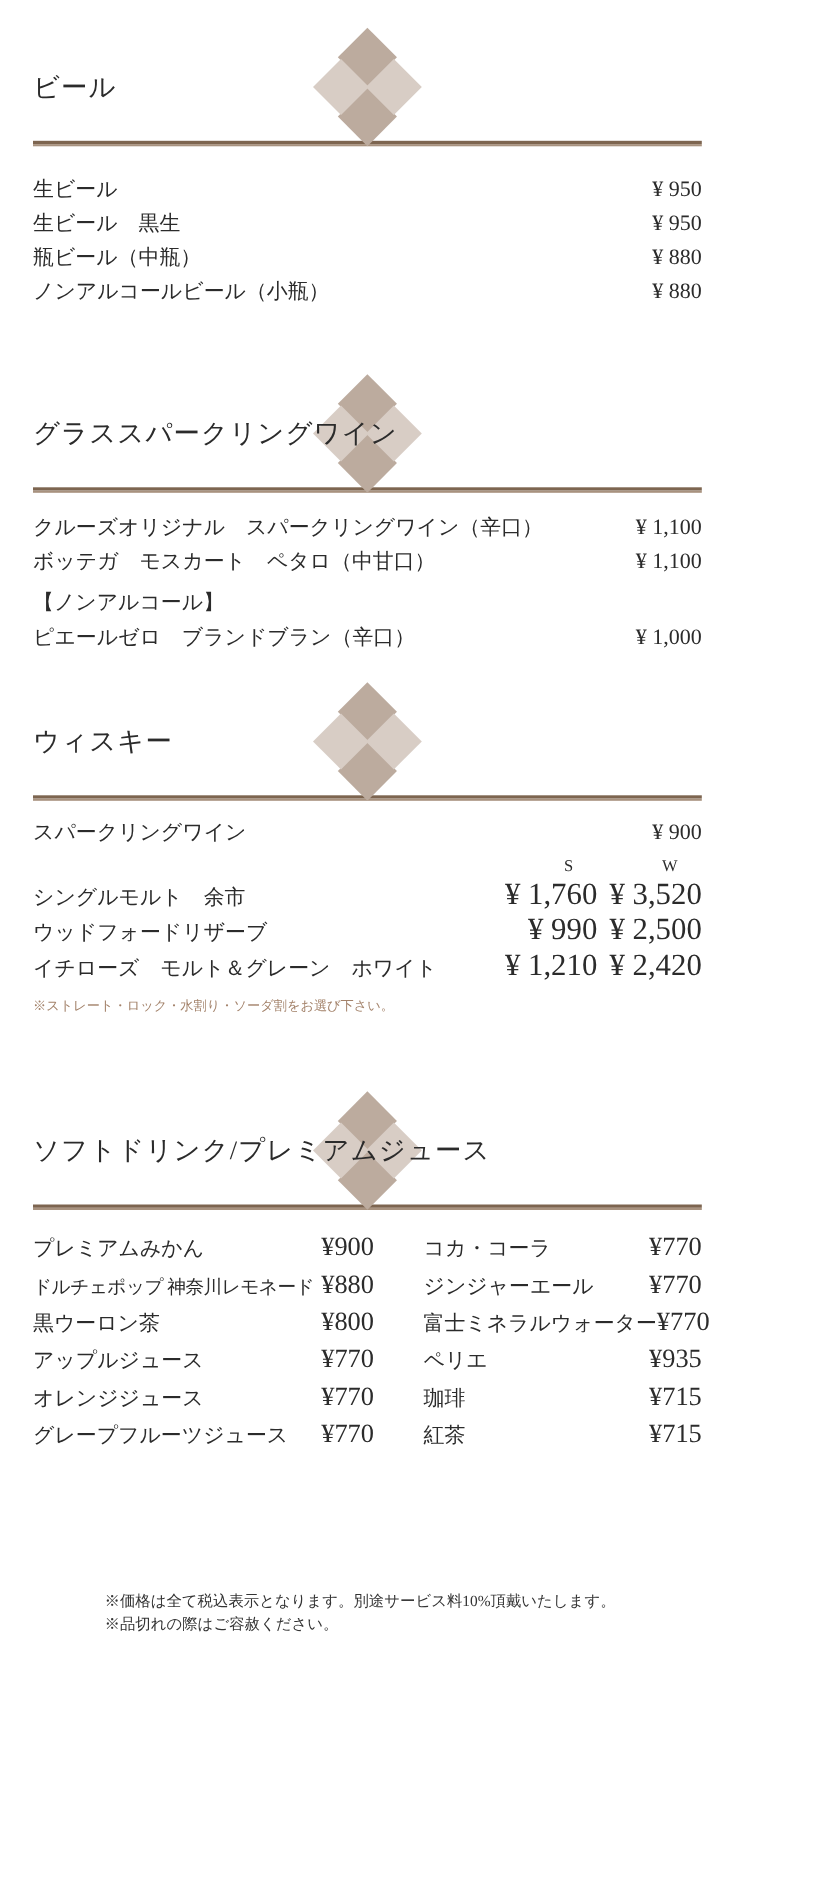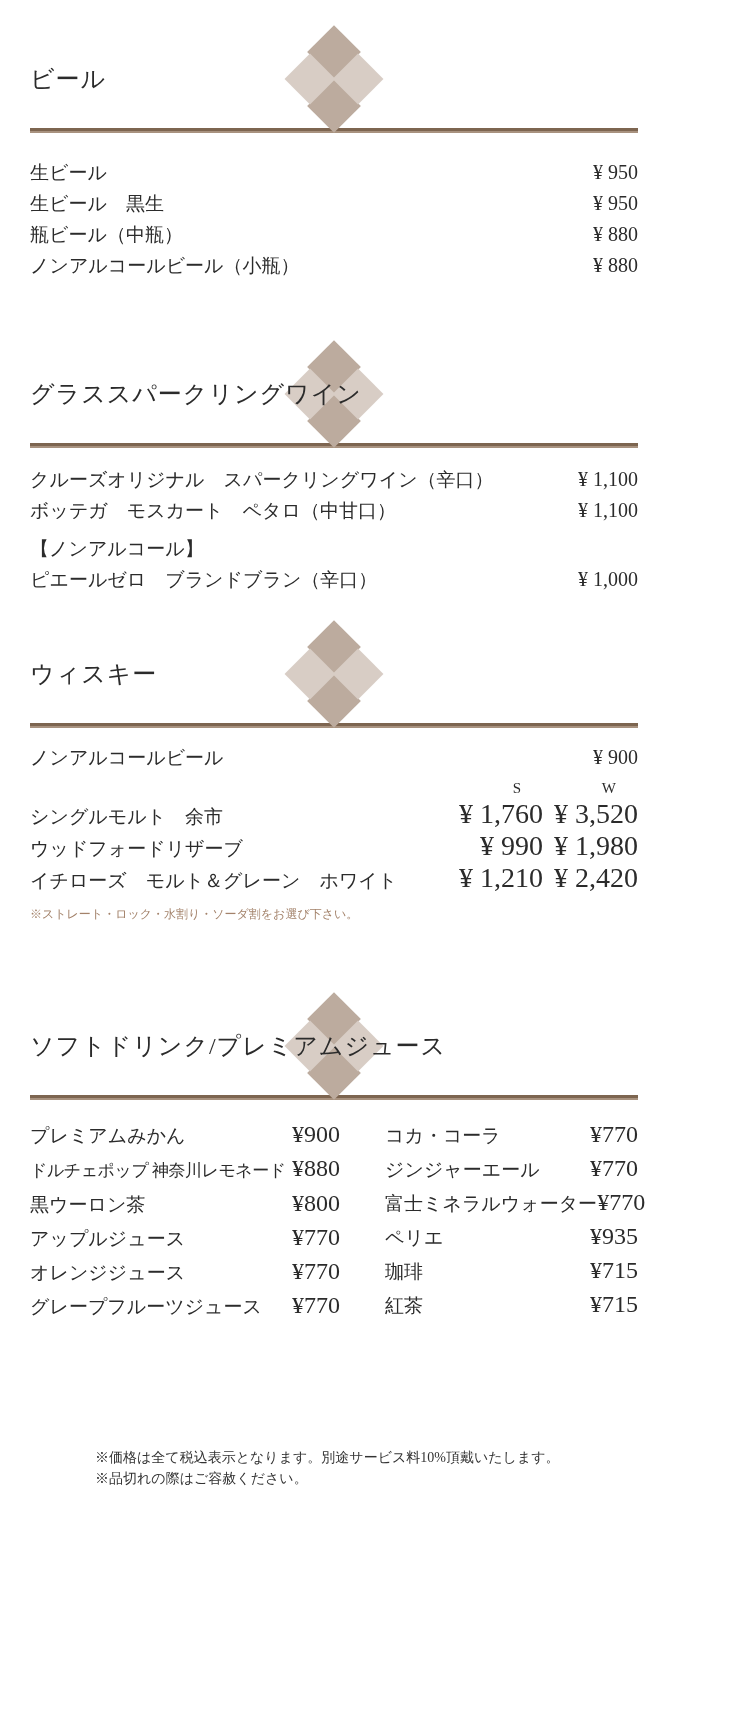--- a/index.html
+++ b/index.html
@@ -124,37 +124,37 @@
       <span class="d d-top"></span>
       <span class="d d-bottom"></span>
       <span class="d d-left"></span>
       <span class="d d-right"></span>
     </div>
     <div class="sec-title">ウィスキー</div>
   </div>
   <div class="rule"></div>
   <div class="list-whiskey">
     <div class="row">
-      <span class="name">ノンアルコールビール</span>
+      <span class="name">スパークリングワイン</span>
       <span class="price">¥ 900</span>
     </div>
     <div class="whead">
       <span></span>
       <span class="cs">S</span>
       <span class="cw">W</span>
     </div>
     <div class="wrow">
       <span class="name">シングルモルト　余市</span>
       <span class="s">¥ 1,760</span>
       <span class="w">¥ 3,520</span>
     </div>
     <div class="wrow">
       <span class="name">ウッドフォードリザーブ</span>
       <span class="s">¥ 990</span>
-      <span class="w">¥ 1,980</span>
+      <span class="w">¥ 2,500</span>
     </div>
     <div class="wrow">
       <span class="name">イチローズ　モルト＆グレーン　ホワイト</span>
       <span class="s">¥ 1,210</span>
       <span class="w">¥ 2,420</span>
     </div>
     <div class="wnote">※ストレート・ロック・水割り・ソーダ割をお選び下さい。</div>
   </div>
 
   <div class="sec-header sec4">

